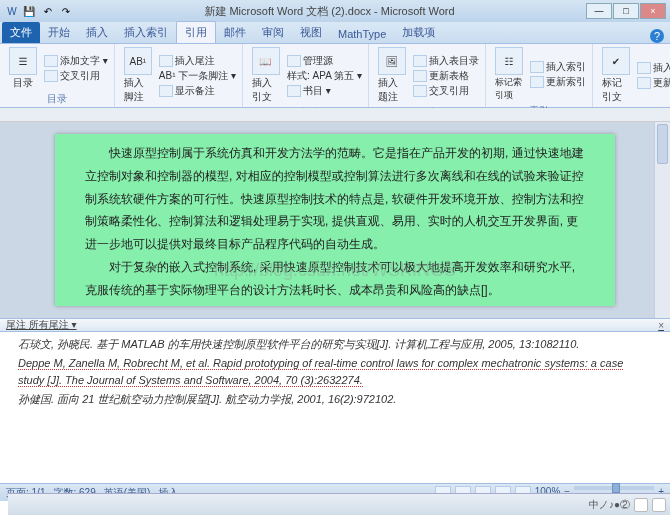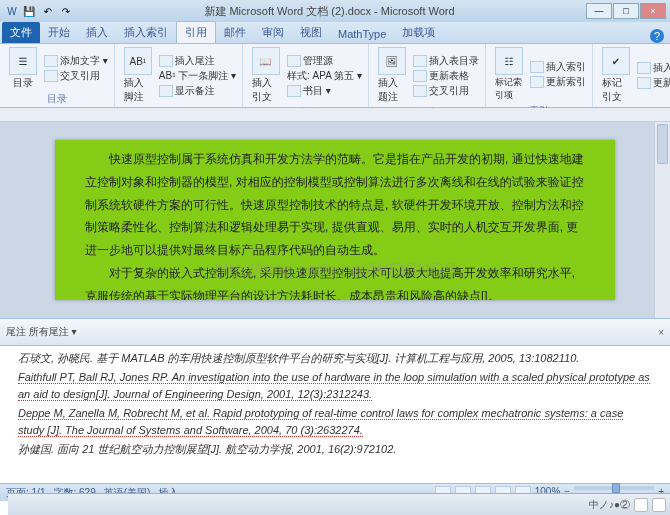--- a/index.html
+++ b/index.html
@@ -21,25 +21,25 @@
 .ribbon-body { flex: 1; display: flex; align-items: center; gap: 4px; }
 .ribbon-label { font-size: 10px; color: #5a7bb0; text-align: center; padding: 1px 0; }
 .rbtn { display: flex; flex-direction: column; align-items: center; justify-content: center; padding: 1px 3px; font-size: 10px; color: #333; }
 .rbtn .icon { width: 18px; height: 18px; background: #e8f0fa; border: 1px solid #b5cfea; margin-bottom: 1px; display: flex; align-items: center; justify-content: center; font-size: 10px; }
 .rbtn.big .icon { width: 28px; height: 28px; }
 .rstack { display: flex; flex-direction: column; gap: 1px; font-size: 10px; color: #333; }
 .rstack .row { display: flex; align-items: center; gap: 2px; white-space: nowrap; }
 .rstack .mini-icon { width: 14px; height: 12px; background: #e8f0fa; border: 1px solid #b5cfea; }
 .ruler { height: 14px; background: #e9eef5; border-bottom: 1px solid #ccc; position: relative; }
 .doc-area { height: 196px; background: #ccd7e6; display: flex; position: relative; }
-.doc-page { margin: 18px auto; width: 560px; background: #84cc16; padding: 8px 30px; box-shadow: 0 0 4px rgba(0,0,0,.3); font-size: 12px; line-height: 1.9; color: #222; overflow: hidden; }
+.doc-page { margin: 12px auto; width: 560px; background: #86efac; padding: 8px 30px; box-shadow: 0 0 4px rgba(0,0,0,.3); font-size: 12px; line-height: 1.9; color: #222; overflow: hidden; }
 .doc-page p { text-indent: 2em; }
 .vscroll { position: absolute; right: 0; top: 0; bottom: 0; width: 16px; background: #e5eaf2; border-left: 1px solid #c5cedb; }
 .vthumb { position: absolute; left: 2px; right: 2px; top: 2px; height: 40px; background: #c8d5e8; border: 1px solid #a8bcd8; border-radius: 2px; }
-.pane-header { height: 28px; background: linear-gradient(#f5f8fc, #dde7f3); border-top: 1px solid #a3bde3; border-bottom: 1px solid #a3bde3; display: flex; align-items: center; padding: 0 6px; font-size: 10px; color: #444; }
+.pane-header { height: 14px; background: linear-gradient(#f5f8fc, #dde7f3); border-top: 1px solid #a3bde3; border-bottom: 1px solid #a3bde3; display: flex; align-items: center; padding: 0 6px; font-size: 10px; color: #444; text-decoration: underline; }
 .pane-header .close-pane { margin-left: auto; font-size: 10px; color: #666; }
 .notes-area { height: 140px; background: #fff; padding: 4px 18px; font-size: 11px; line-height: 1.6; color: #333; overflow: hidden; position: relative; font-style: italic; }
 .notes-area .ref { margin-bottom: 1px; }
 .dotted-u { border-bottom: 1px dotted #c33; }
 .watermark { position: absolute; top: 260px; left: 0; right: 0; text-align: center; font-size: 18px; color: rgba(150,150,150,.4); pointer-events: none; z-index: 50; }
 .statusbar { position: absolute; bottom: 14px; left: 0; right: 0; height: 18px; background: linear-gradient(#dbe7f4, #c4d7ec); border-top: 1px solid #a3bde3; display: flex; align-items: center; font-size: 10px; color: #3a5a8a; padding: 0 6px; gap: 8px; }
 .statusbar .right { margin-left: auto; display: flex; gap: 4px; }
 .view-btn { width: 16px; height: 14px; background: #eaf2fb; border: 1px solid #b6cce5; }
 .zoom-track { width: 80px; height: 4px; background: #bcd1e8; position: relative; }
 .zoom-thumb { position: absolute; top: -3px; left: 38px; width: 8px; height: 10px; background: #8fb0d6; border: 1px solid #6a93c2; }
@@ -227,21 +227,20 @@
 
 <div class="watermark">http://blog.csdn.net/WSKINGS</div>
 
 <div class="pane-header">
   <span>尾注  所有尾注 ▾</span>
   <span class="close-pane">×</span>
 </div>
 
 <div class="notes-area">
   <div class="ref">石琰文, 孙晓民. 基于 MATLAB 的车用快速控制原型软件平台的研究与实现[J]. 计算机工程与应用, 2005, 13:1082110.</div>
-  <div class="ref"><span class="dotted-u">Faithfull PT, Ball RJ, Jones RP. An investigation into the use of hardware in the loop simulation with a scaled physical prototype as an aid to design[J]. Journal of Engineering Design, 2001, 12(3):2312243.</span></div>
   <div class="ref"><span class="dotted-u">Deppe M, Zanella M, Robrecht M, et al. Rapid prototyping of real-time control laws for complex mechatronic systems: a case study [J]. The Journal of Systems and Software, 2004, 70 (3):2632274.</span></div>
   <div class="ref">孙健国. 面向 21 世纪航空动力控制展望[J]. 航空动力学报, 2001, 16(2):972102.</div>
 </div>
 
 <div class="statusbar">
   <span>页面: 1/1</span>
   <span>字数: 629</span>
   <span>英语(美国)</span>
   <span>插入</span>
   <div class="right">

